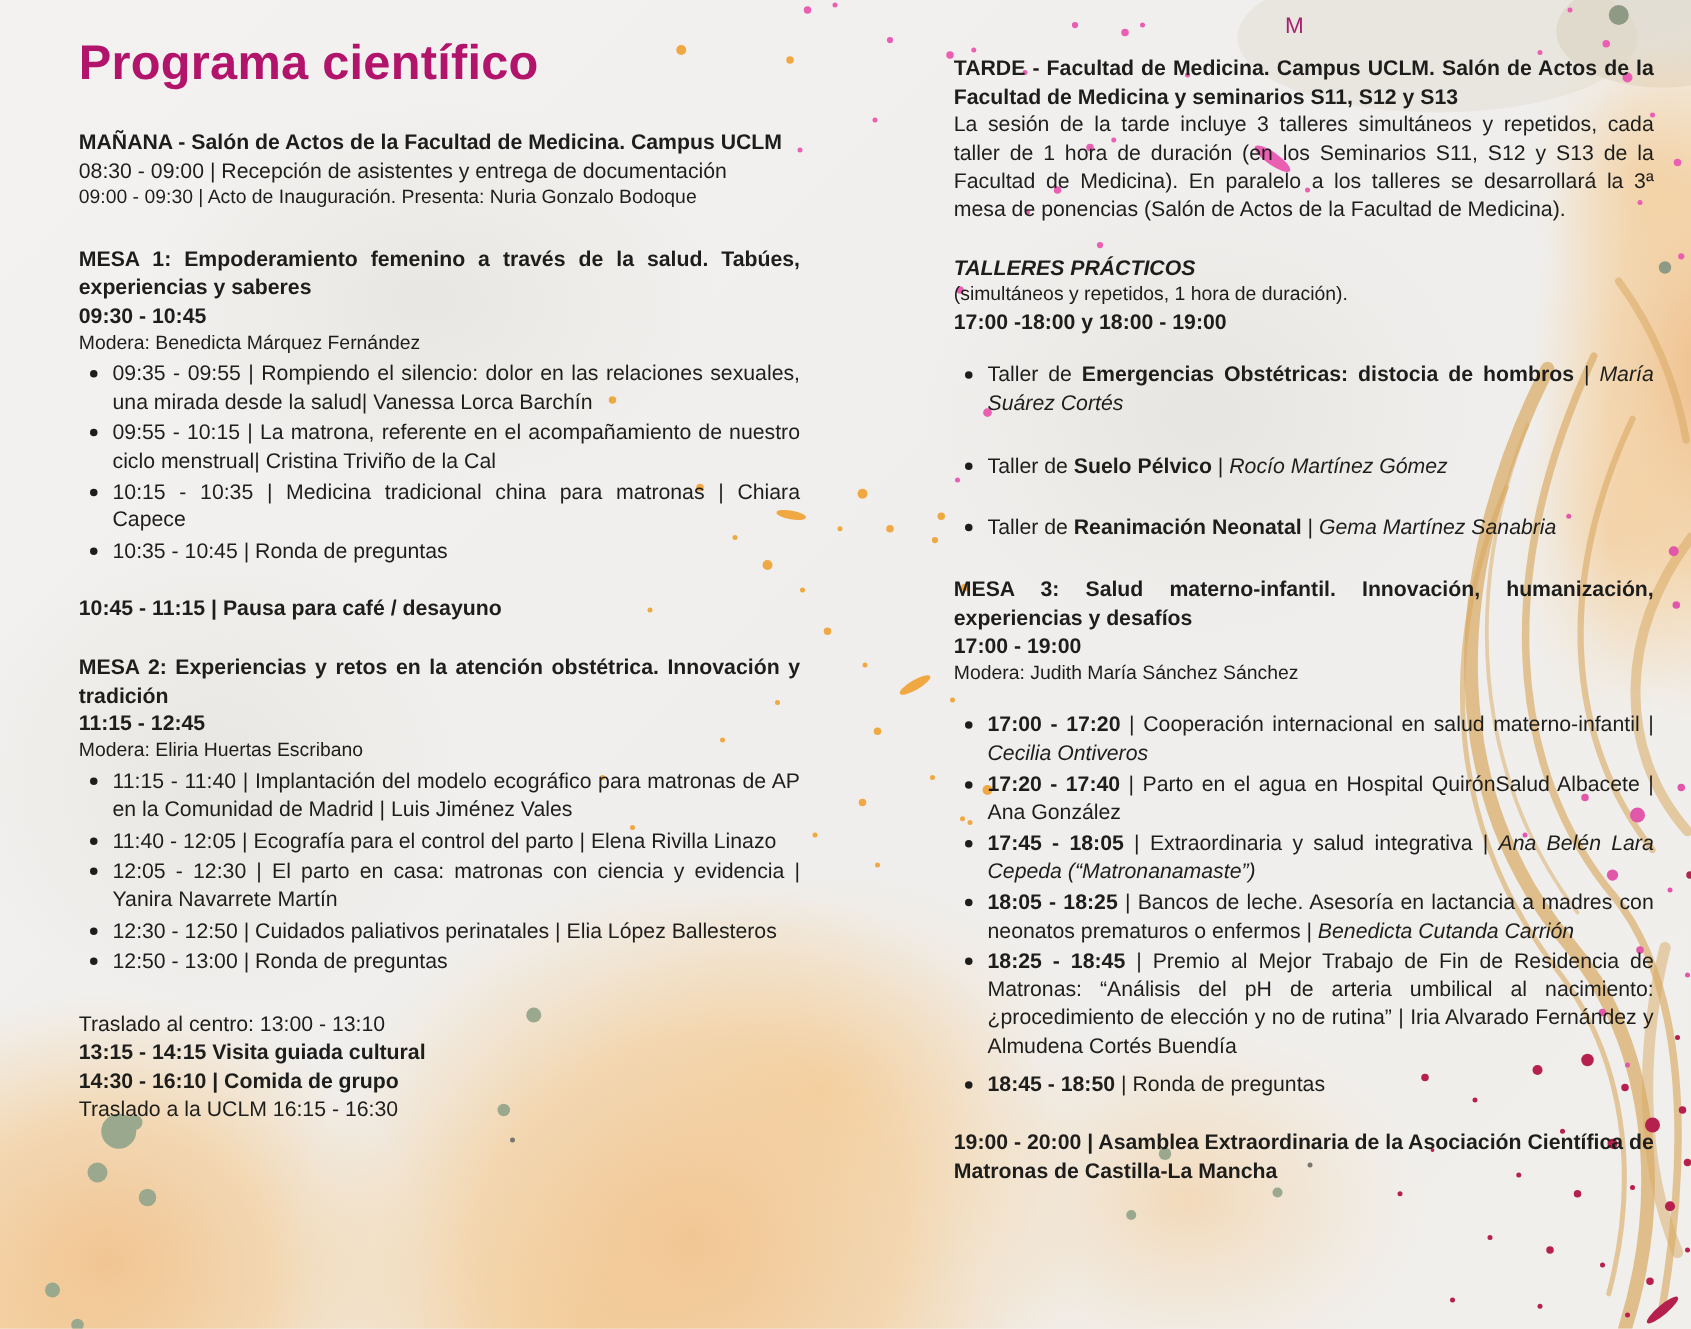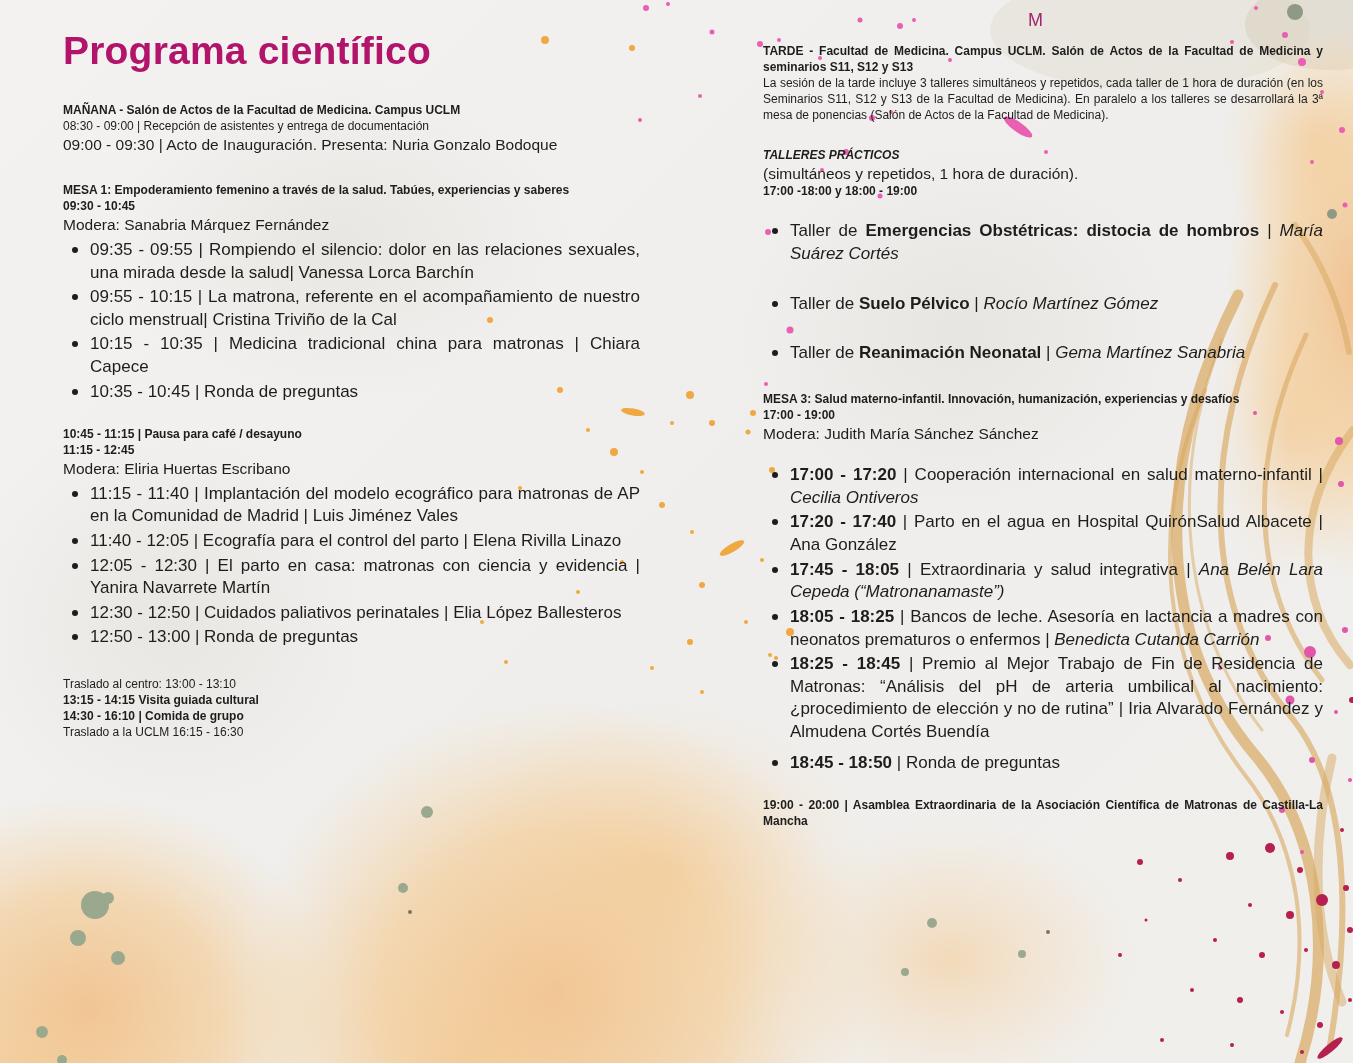--- a/index.html
+++ b/index.html
@@ -11,21 +11,21 @@
   .page{position:relative;width:1353px;height:1063px;background:linear-gradient(135deg,#f3f2f0 0%,#efeeec 55%,#f1efec 100%);}
   svg.bg{position:absolute;left:0;top:0;z-index:0;}
   .col{position:absolute;z-index:2;}
   .col-left{left:63px;top:30px;width:577px;}
   .col-right{left:763px;top:44px;width:560px;}
   .logo-m{position:absolute;left:1028px;top:10px;z-index:2;font-size:18px;color:#a62271;}
   h1.title{
     margin:0 0 30px 0;font-size:39px;line-height:1.1;font-weight:700;
     color:#b2136b;letter-spacing:.2px;
   }
-  p{margin:0;font-size:12px;line-height:1.33;text-align:justify;}
+  p{margin:0;font-size:17px;line-height:1.33;text-align:justify;}
   .h{font-weight:700;}
   .it{font-style:italic;}
   .sm{font-size:15.5px;}
   .gap-s{margin-top:8px;}
   .gap-m{margin-top:24px;}
   .gap-l{margin-top:28px;}
   ul{list-style:none;margin:3px 0 0 0;padding:0;}
   li{
     position:relative;padding-left:27px;margin-bottom:2px;
     font-size:17px;line-height:1.33;text-align:justify;
@@ -229,30 +229,31 @@
 
   <div class="col col-left">
     <h1 class="title">Programa científico</h1>
 
     <p class="h">MAÑANA - Salón de Actos de la Facultad de Medicina. Campus UCLM</p>
     <p>08:30 - 09:00 | Recepción de asistentes y entrega de documentación</p>
     <p class="sm">09:00 - 09:30 | Acto de Inauguración. Presenta: Nuria Gonzalo Bodoque</p>
 
     <p class="h gap-l">MESA 1: Empoderamiento femenino a través de la salud. Tabúes, experiencias y saberes</p>
     <p class="h">09:30 - 10:45</p>
-    <p class="sm">Modera: Sanabria Márquez Fernández</p>
+    <p class="sm">Modera: Benedicta Márquez Fernández</p>
     <ul>
       <li>09:35 - 09:55 | Rompiendo el silencio: dolor en las relaciones sexuales, una mirada desde la salud| Vanessa Lorca Barchín</li>
       <li>09:55 - 10:15 | La matrona, referente en el acompañamiento de nuestro ciclo menstrual| Cristina Triviño de la Cal</li>
       <li>10:15 - 10:35 | Medicina tradicional china para matronas | Chiara Capece</li>
       <li>10:35 - 10:45 | Ronda de preguntas</li>
     </ul>
 
     <p class="h gap-m">10:45 - 11:15 | Pausa para café / desayuno</p>
 
+    <p class="h gap-m">MESA 2: Experiencias y retos en la atención obstétrica. Innovación y tradición</p>
     <p class="h">11:15 - 12:45</p>
     <p class="sm">Modera: Eliria Huertas Escribano</p>
     <ul>
       <li>11:15 - 11:40 | Implantación del modelo ecográfico para matronas de AP en la Comunidad de Madrid | Luis Jiménez Vales</li>
       <li>11:40 - 12:05 | Ecografía para el control del parto | Elena Rivilla Linazo</li>
       <li>12:05 - 12:30 | El parto en casa: matronas con ciencia y evidencia | Yanira Navarrete Martín</li>
       <li>12:30 - 12:50 | Cuidados paliativos perinatales | Elia López Ballesteros</li>
       <li>12:50 - 13:00 | Ronda de preguntas</li>
     </ul>
 

